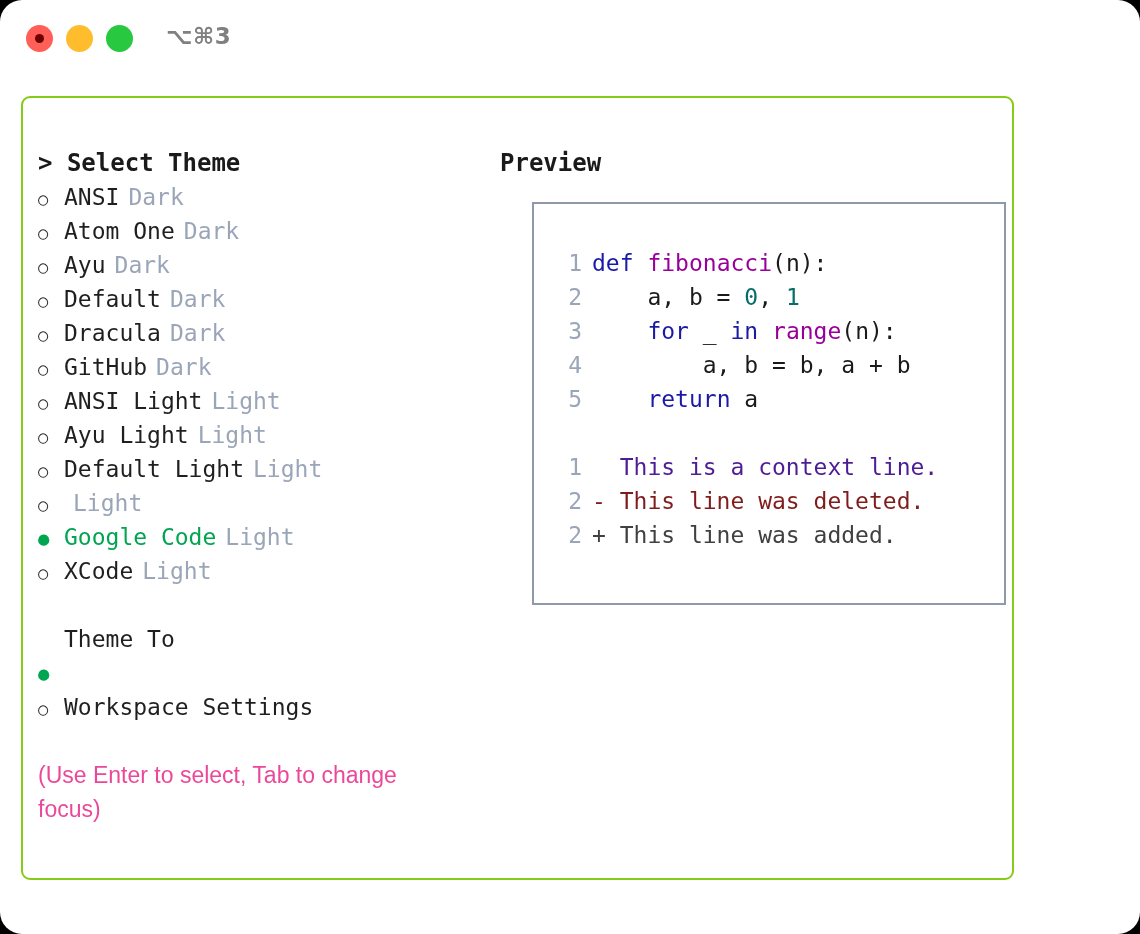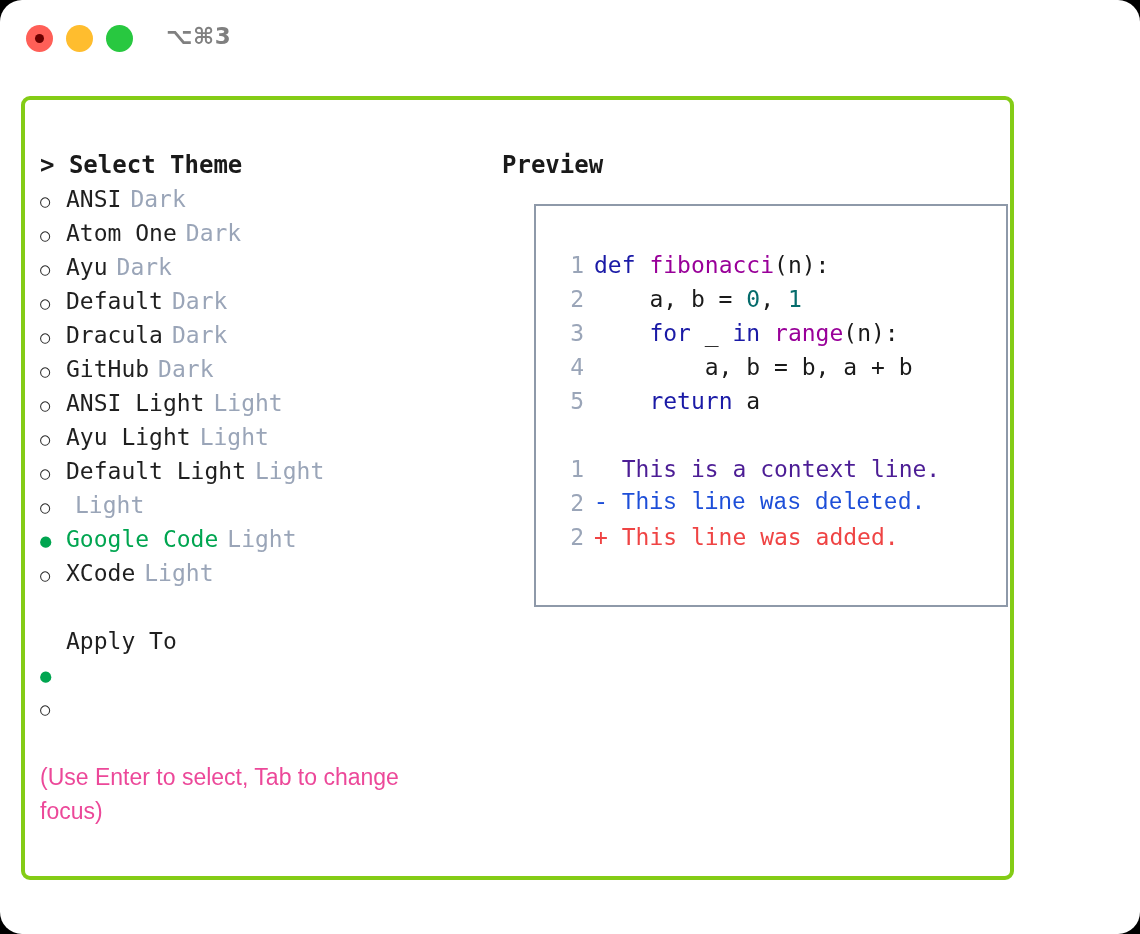--- a/index.html
+++ b/index.html
@@ -72,21 +72,21 @@
     white-space: nowrap;
   }
 
   
   .card {
     position: absolute;
     left: 21px;
     top: 96px;
     width: 993px;
     height: 784px;
-    border: 4px solid #84cc16;
+    border: 2px solid #84cc16;
     border-radius: 9px;
     box-sizing: border-box;
     background: #ffffff;
   }
 
   .columns {
     position: absolute;
     left: 0; top: 0;
     width: 100%; height: 100%;
   }
@@ -192,22 +192,22 @@
   .src { color: #1a1a1a; }
 
   .tok-kw   { color: #1a1aa6; }
   .tok-fn   { color: #990099; }
   .tok-num  { color: #066c6c; }
   .tok-punc { color: #1a1a1a; }
 
   .blank-line { height: 34px; }
 
   .diff-ctx { color: #4c1d95; }
-  .diff-del { color: #1d4ed8; font-family: Liberation Mono, monospace; }
-  .diff-add { color: #ef4444; }
+  .diff-del { color: #7f1d1d; }
+  .diff-add { color: #404040; }
 </style>
 </head>
 <body>
 
 <div class="window">
 
   <div class="titlebar">
     <div class="lights">
       <span class="light red"></span>
       <span class="light yellow"></span>
@@ -230,24 +230,24 @@
             <div class="opt-row"><span class="opt-marker">○</span><span class="opt-label">GitHub</span><span class="opt-tag">Dark</span></div>
             <div class="opt-row"><span class="opt-marker">○</span><span class="opt-label">ANSI Light</span><span class="opt-tag">Light</span></div>
             <div class="opt-row"><span class="opt-marker">○</span><span class="opt-label">Ayu Light</span><span class="opt-tag">Light</span></div>
             <div class="opt-row"><span class="opt-marker">○</span><span class="opt-label">Default Light</span><span class="opt-tag">Light</span></div>
             <div class="opt-row"><span class="opt-marker">○</span><span class="opt-tag">Light</span></div>
             <div class="opt-row selected"><span class="opt-marker">●</span><span class="opt-label">Google Code</span><span class="opt-tag">Light</span></div>
             <div class="opt-row"><span class="opt-marker">○</span><span class="opt-label">XCode</span><span class="opt-tag">Light</span></div>
           </div>
 
         <div class="section-gap"></div>
-        <div class="section-title">Apply To</div>
+        <div class="section-title">Theme To</div>
         <div class="opt-list" id="apply-list">
             <div class="opt-row selected"><span class="opt-marker">●</span></div>
-            <div class="opt-row"><span class="opt-marker">○</span></div>
+            <div class="opt-row"><span class="opt-marker">○</span><span class="opt-label">Workspace Settings</span></div>
           </div>
 
         <div class="hint">(Use Enter to select, Tab to change focus)</div>
       </div>
 
       <div class="right-col">
         <div class="pane-title">Preview</div>
         <div class="preview-box">
           <div class="code" id="code-block"><div class="code-line"><span class="ln">1</span><span class="src"><span class="tok-kw">def</span><span class="tok-punc"> </span><span class="tok-fn">fibonacci</span><span class="tok-punc">(n):</span></span></div><div class="code-line"><span class="ln">2</span><span class="src"><span class="tok-punc">    a, b = </span><span class="tok-num">0</span><span class="tok-punc">, </span><span class="tok-num">1</span></span></div><div class="code-line"><span class="ln">3</span><span class="src"><span class="tok-punc">    </span><span class="tok-kw">for</span><span class="tok-punc"> _ </span><span class="tok-kw">in</span><span class="tok-punc"> </span><span class="tok-fn">range</span><span class="tok-punc">(n):</span></span></div><div class="code-line"><span class="ln">4</span><span class="src"><span class="tok-punc">        a, b = b, a + b</span></span></div><div class="code-line"><span class="ln">5</span><span class="src"><span class="tok-punc">    </span><span class="tok-kw">return</span><span class="tok-punc"> a</span></span></div><div class="blank-line"></div><div class="code-line"><span class="ln">1</span><span class="diff-ctx">  This is a context line.</span></div><div class="code-line"><span class="ln">2</span><span class="diff-del">- This line was deleted.</span></div><div class="code-line"><span class="ln">2</span><span class="diff-add">+ This line was added.</span></div></div>
         </div>

